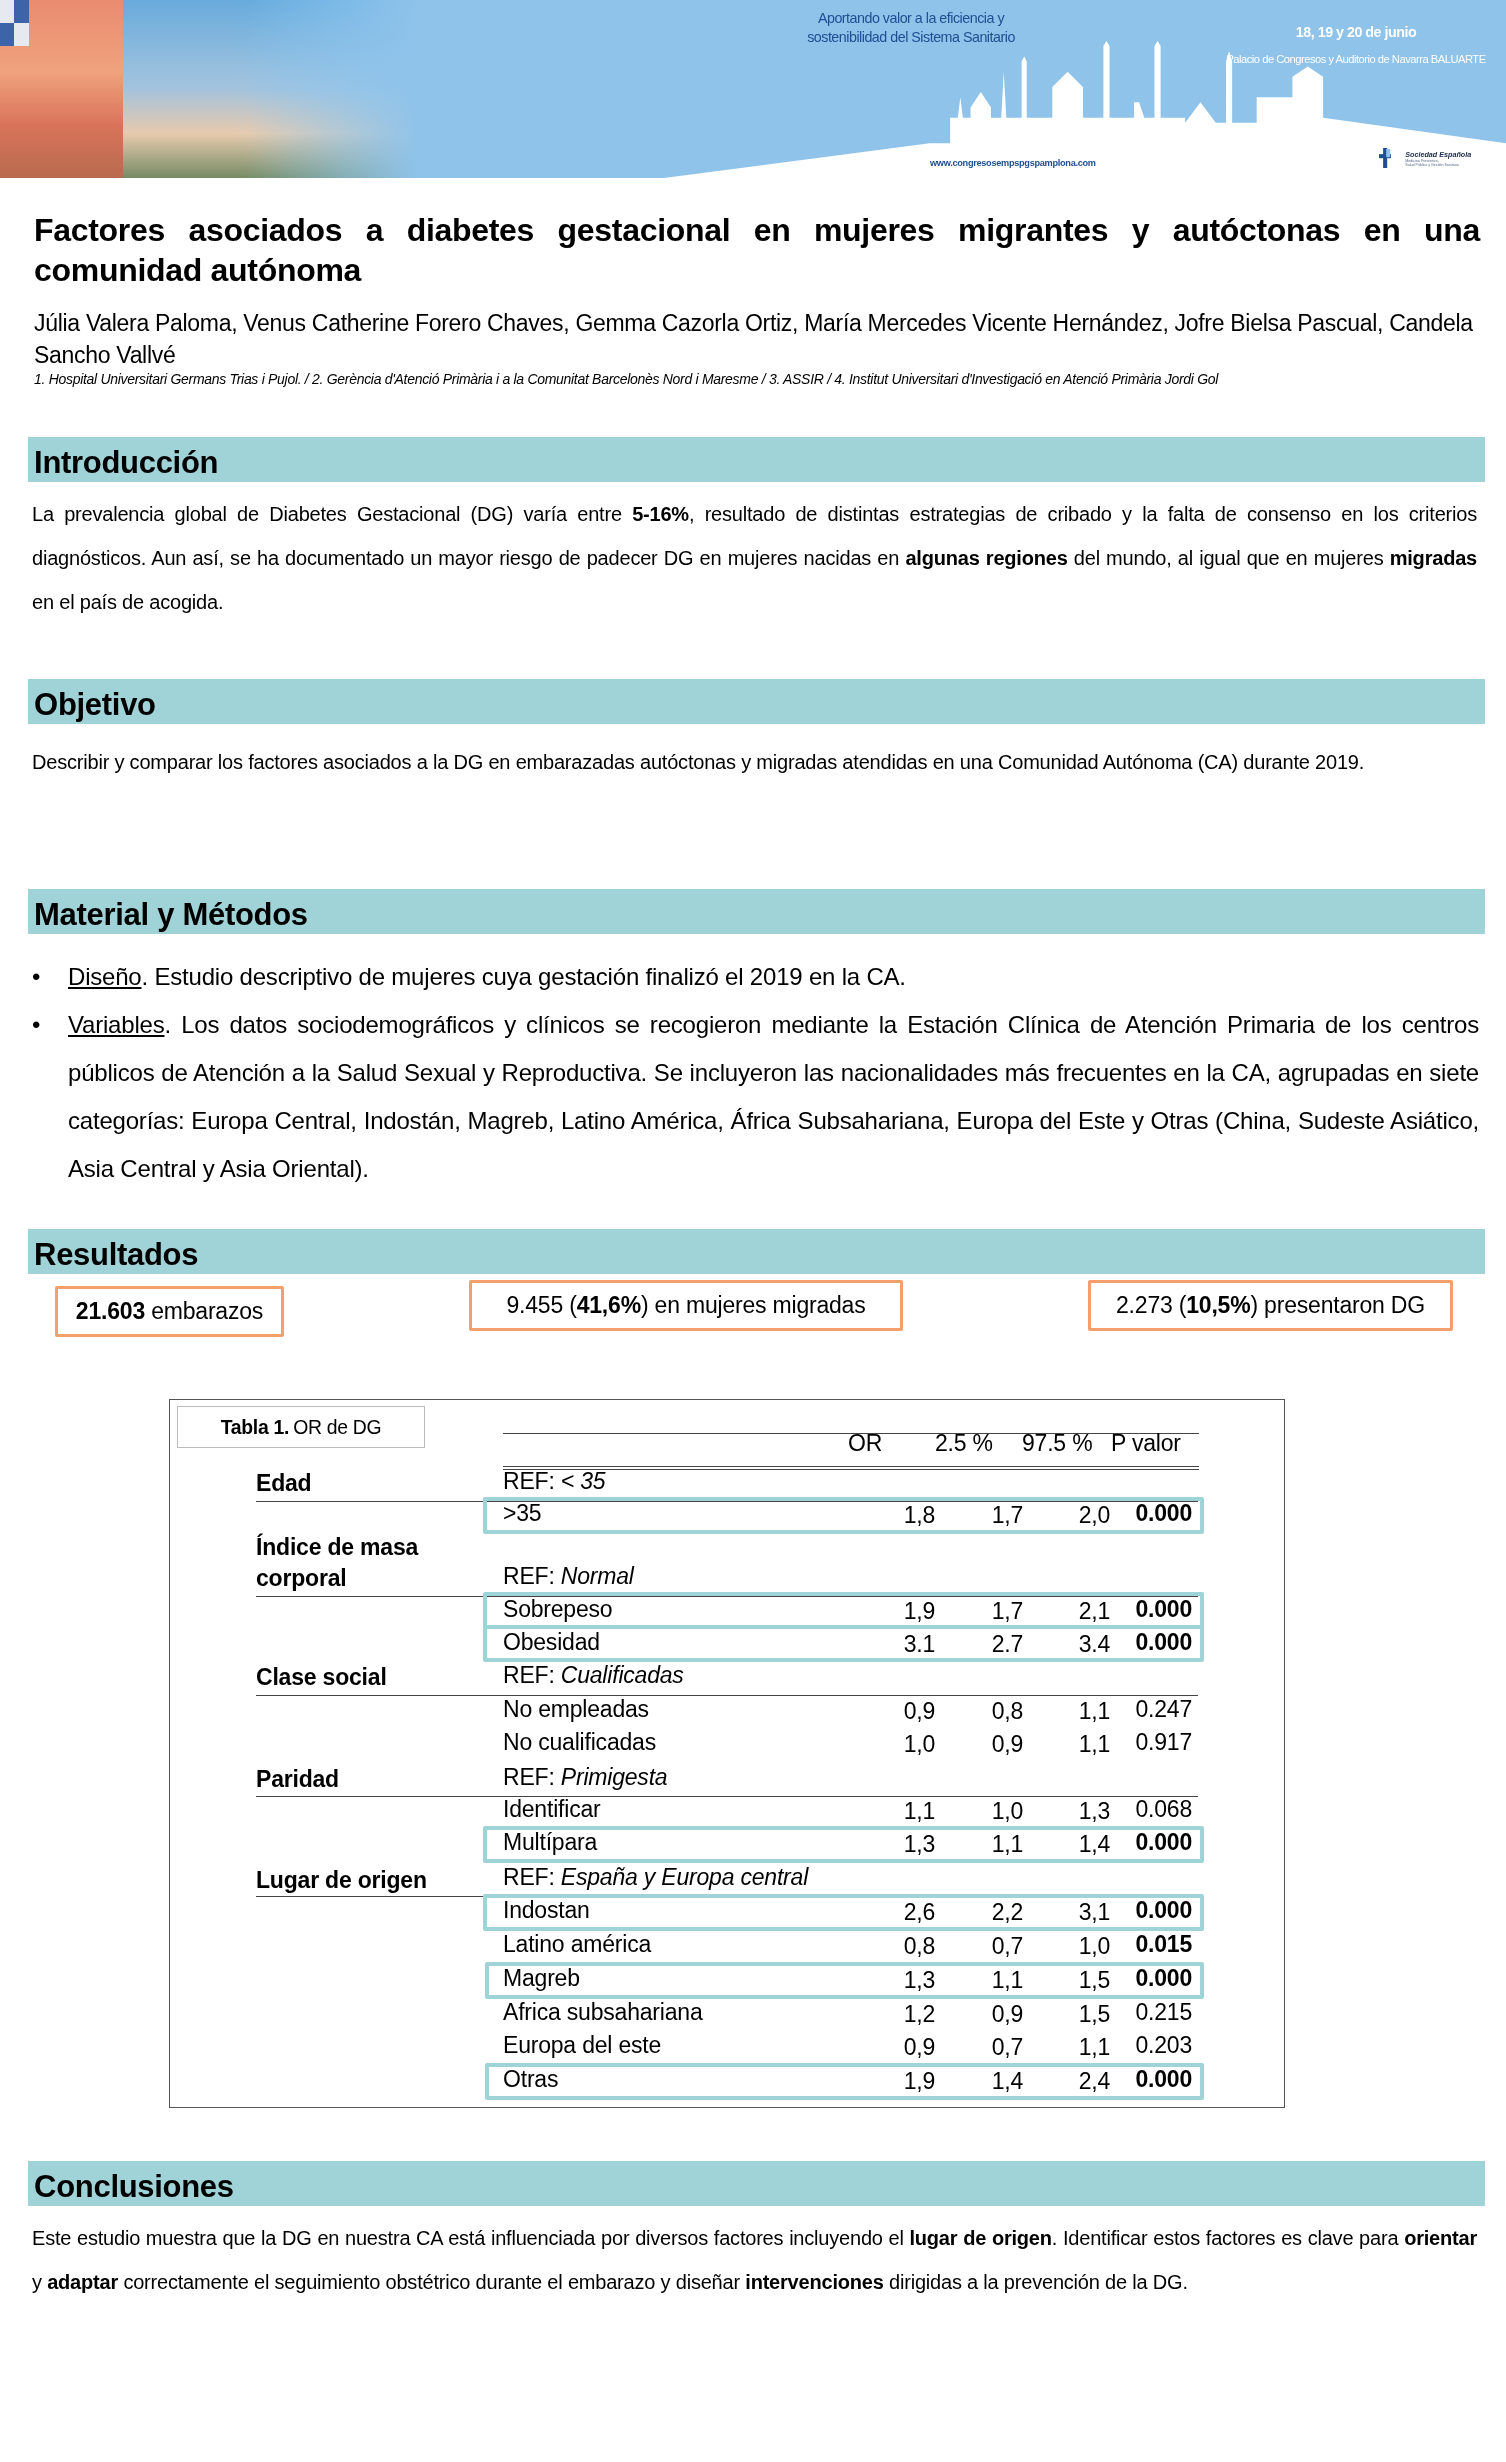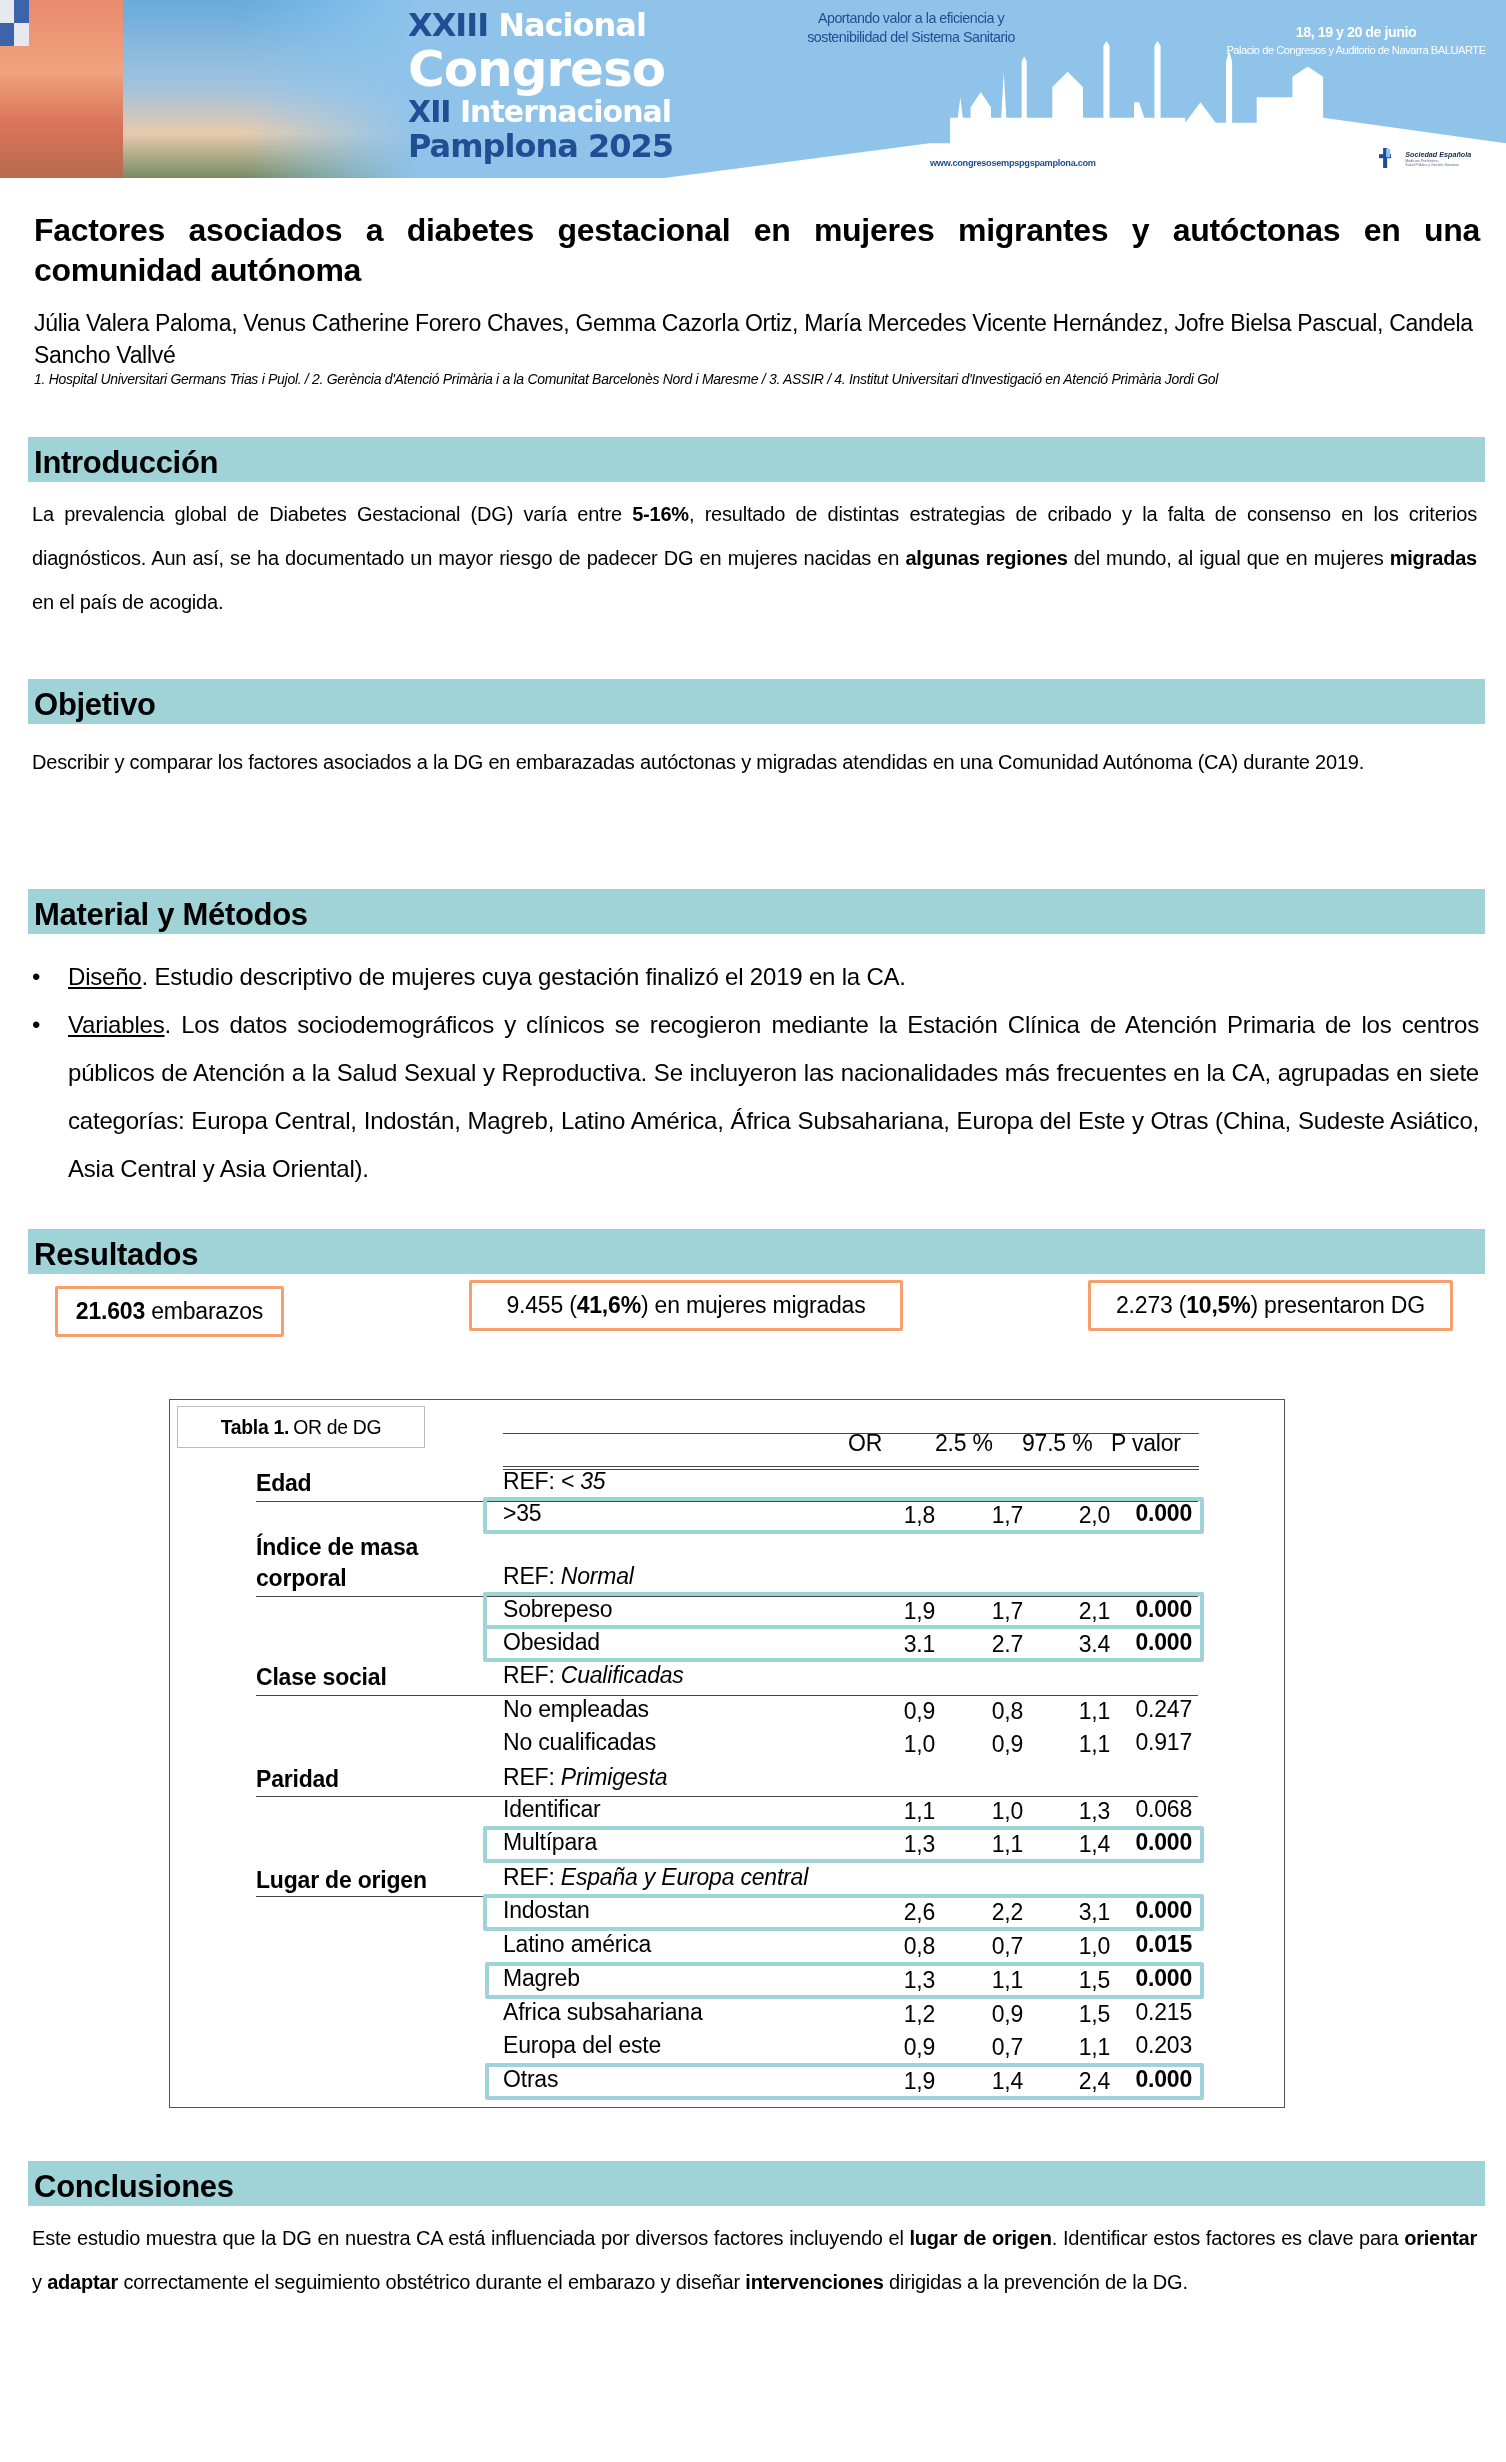--- a/index.html
+++ b/index.html
@@ -25,21 +25,21 @@
   .banner-title div { font-family: "DejaVu Sans", sans-serif; font-weight: bold; line-height: 1; letter-spacing: -1px; }
   .bt-1 { font-size: 32px; color: #ffffff; margin-bottom: 3.1px; }
   .bt-1 .dark { color: #1f4f93; }
   .bt-2 { font-size: 50px; color: #ffffff; margin-bottom: 3.1px; }
   .bt-3 { font-size: 30px; color: #ffffff; margin-bottom: 3.1px; }
   .bt-3 .dark { color: #1f4f93; }
   .bt-4 { font-size: 32px; color: #1f4f93; }
   .banner-tagline { position: absolute; left: 778px; top: 9.2px; width: 266px; text-align: center; color: #1f4f93; font-size: 14.3px; line-height: 18.4px; letter-spacing: -0.5px; }
   .banner-date { position: absolute; right: 20.4px; top: 24px; text-align: center; color: #ffffff; }
   .banner-date .d1 { font-size: 14.3px; font-weight: bold; letter-spacing: -0.5px; }
-  .banner-date .d2 { font-size: 11.2px; letter-spacing: -0.5px; margin-top: 4px; }
+  .banner-date .d2 { font-size: 11.2px; letter-spacing: -0.5px; margin-top: 13px; }
   .skyline { position: absolute; left: 664px; top: 41px; width: 842px; height: 137px; }
   .banner-url { position: absolute; left: 930px; top: 158px; font-size: 9.2px; color: #1f4f93; font-weight: bold; letter-spacing: -0.3px; }
   .banner-logo { position: absolute; left: 1379px; top: 148px; display: flex; align-items: center; gap: 14px; }
   .banner-logo .mark { width: 12.3px; height: 20.4px; }
   .banner-logo .txt .l1 { font-size: 7.2px; font-weight: bold; font-style: italic; color: #1a2a4a; }
   .banner-logo .txt .l2 { font-size: 3.6px; color: #5a6a8a; line-height: 4.1px; }
 
   
   .title { position: absolute; left: 34px; top: 210px; width: 1446px; font-size: 32px; font-weight: bold; line-height: 40px; text-align: justify; text-align-last: left; letter-spacing: -0.3px; }
   .authors { position: absolute; left: 34px; top: 307px; width: 1446px; font-size: 23px; line-height: 32px; letter-spacing: -0.3px; }
@@ -91,26 +91,20 @@
     <div class="chk c1"></div>
       <div class="chk c2"></div>
       <div class="chk c3"></div>
       <div class="chk c4"></div>
   </div>
 
   <svg class="skyline" viewBox="0 0 1648 268" preserveAspectRatio="none">
     <polygon fill="#ffffff" points="0,268 520,200 560,200 560,150 575,150 580,110 585,150 600,150 600,130 620,100 640,130 640,150 660,150 665,60 670,150 700,150 700,40 705,30 710,40 710,150 760,150 760,90 790,60 820,90 820,150 860,150 860,10 866,0 872,10 872,150 920,150 920,120 930,120 940,150 960,150 960,10 966,0 972,10 972,150 1020,150 1020,160 1050,120 1080,160 1100,160 1100,40 1106,20 1112,40 1112,160 1160,160 1160,110 1230,110 1230,70 1260,50 1290,70 1290,110 1290,150 1648,200 1648,268"></polygon>
   </svg>
 
-  <div class="banner-title">
-    <div class="bt-1"><span class="dark">XXIII</span> <span>Nacional</span></div>
-    <div class="bt-2">Congreso</div>
-    <div class="bt-3"><span class="dark">XII</span> <span>Internacional</span></div>
-    <div class="bt-4">Pamplona 2025</div>
-  </div>
 
   <div class="banner-tagline">
     <div>Aportando valor a la eficiencia y</div>
     <div>sostenibilidad del Sistema Sanitario</div>
   </div>
 
   <div class="banner-date">
     <div class="d1">18, 19 y 20 de junio</div>
     <div class="d2">Palacio de Congresos y Auditorio de Navarra BALUARTE</div>
   </div>

